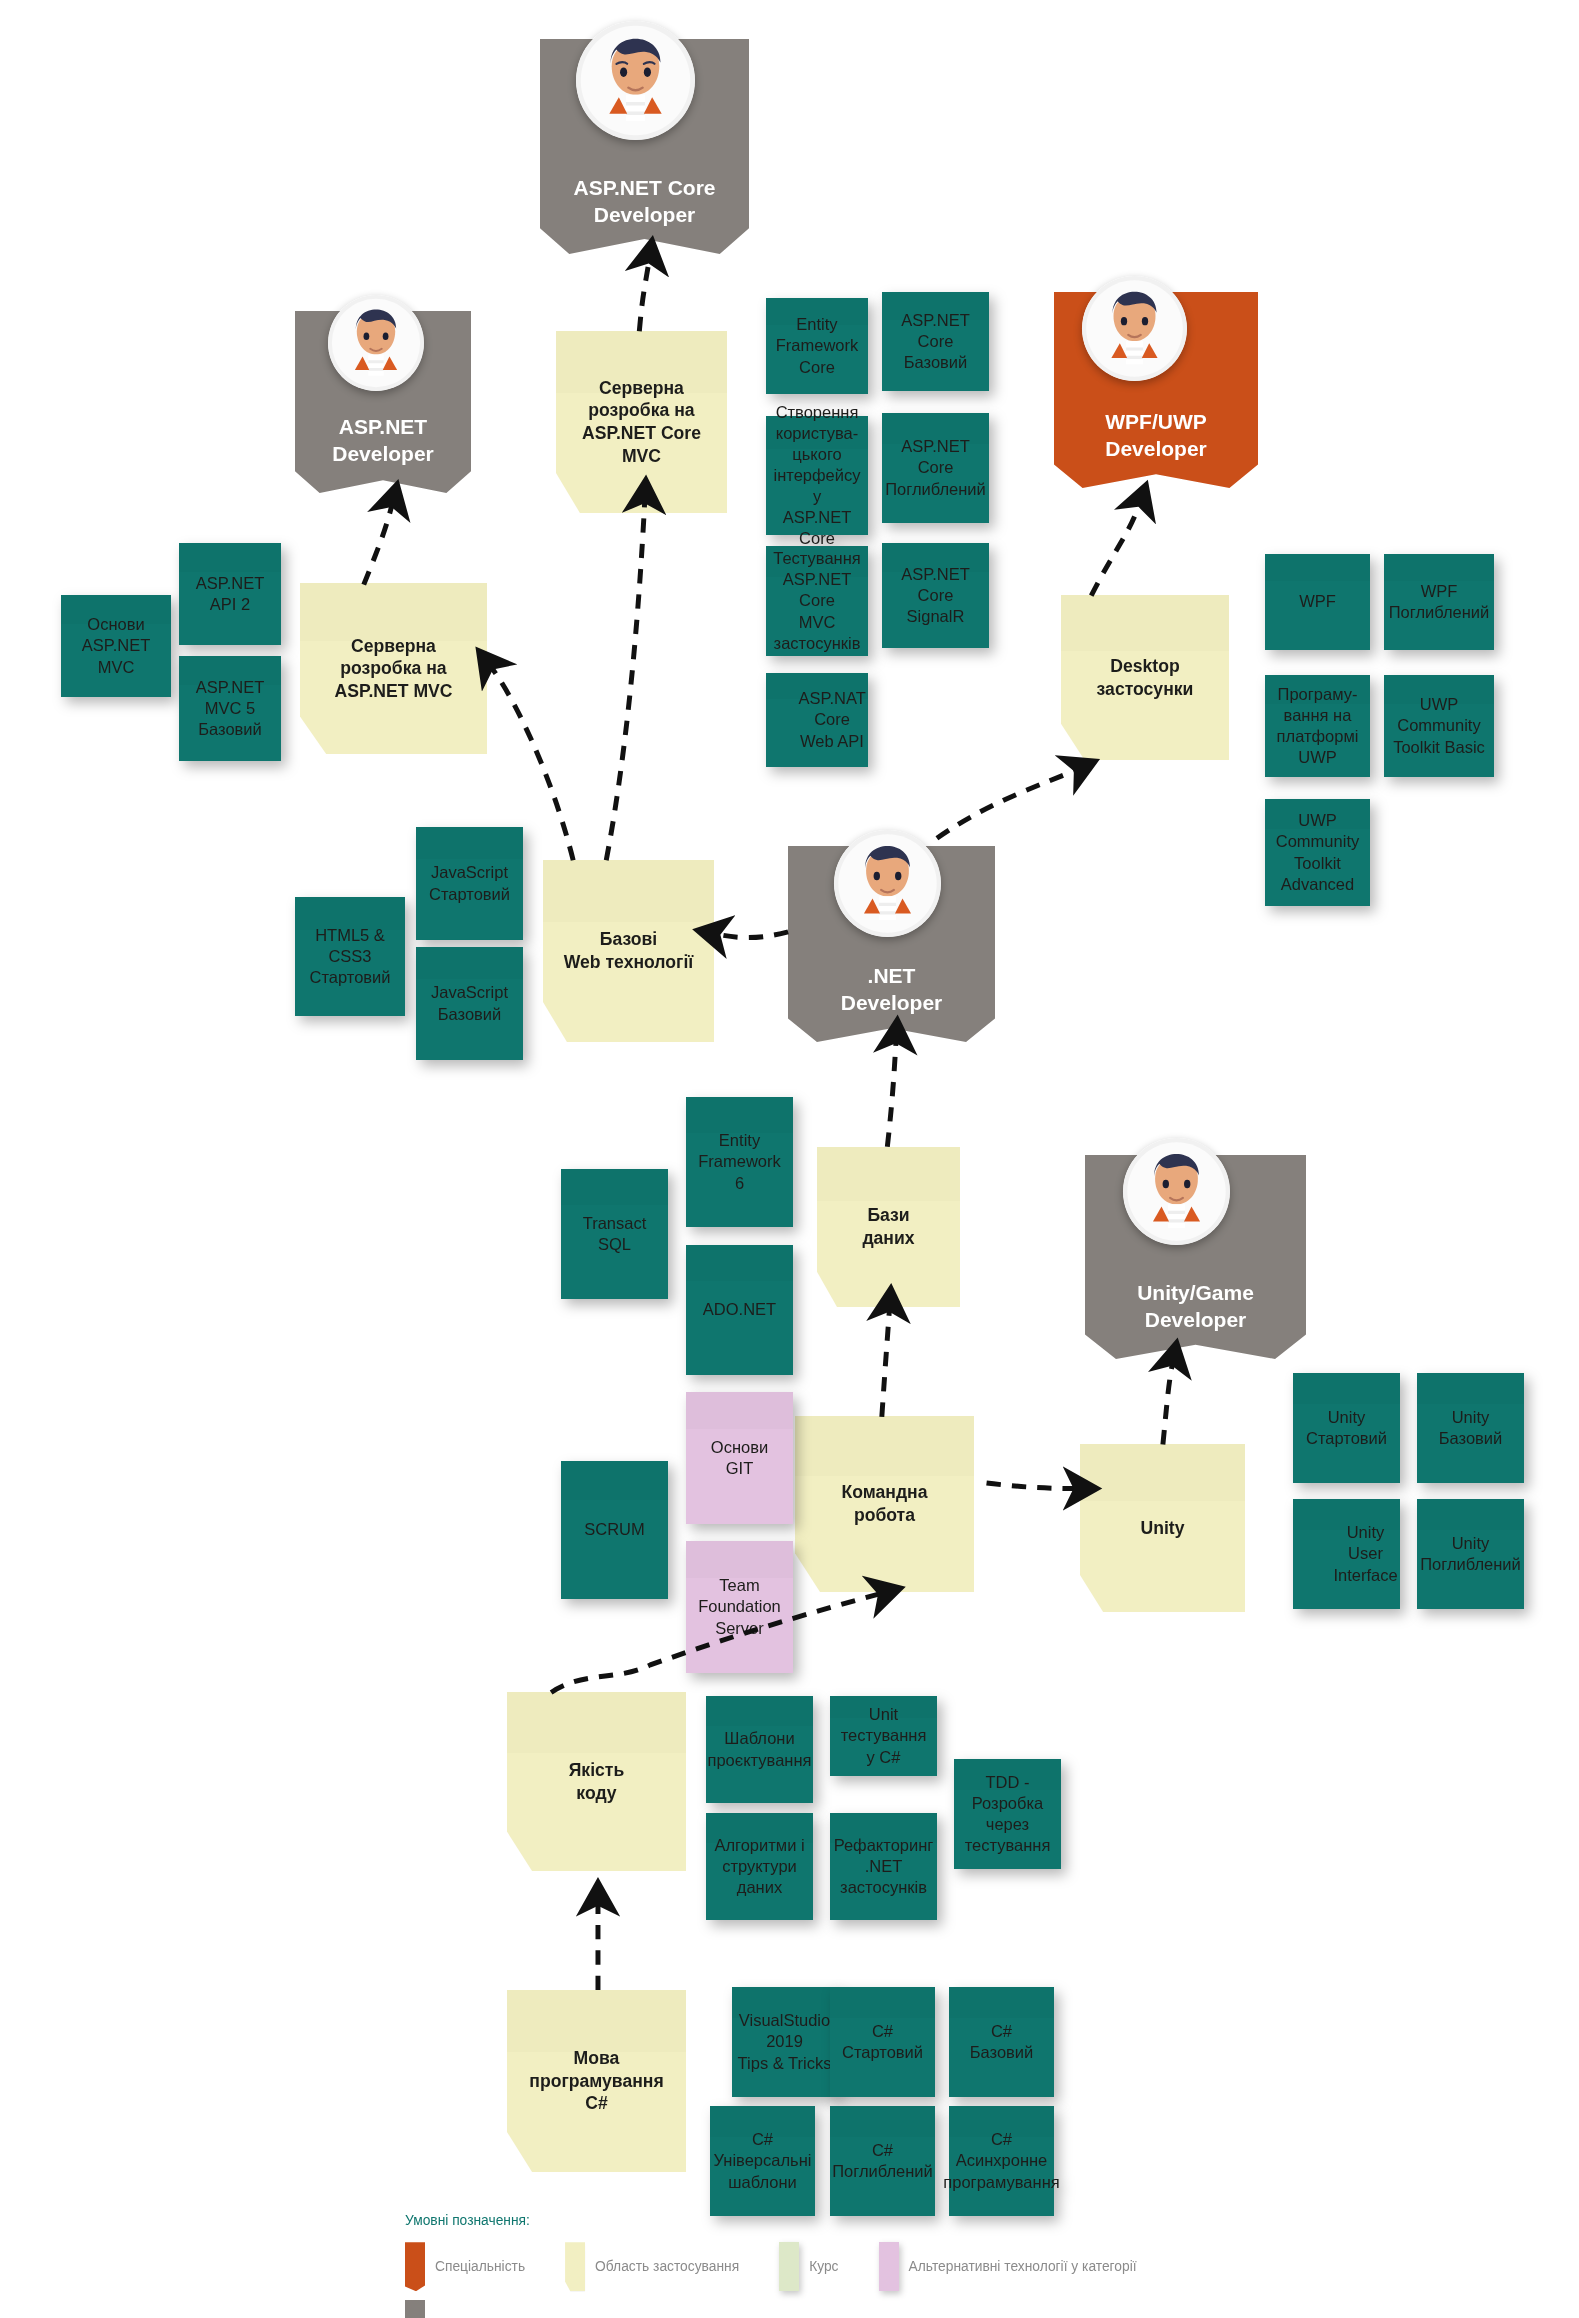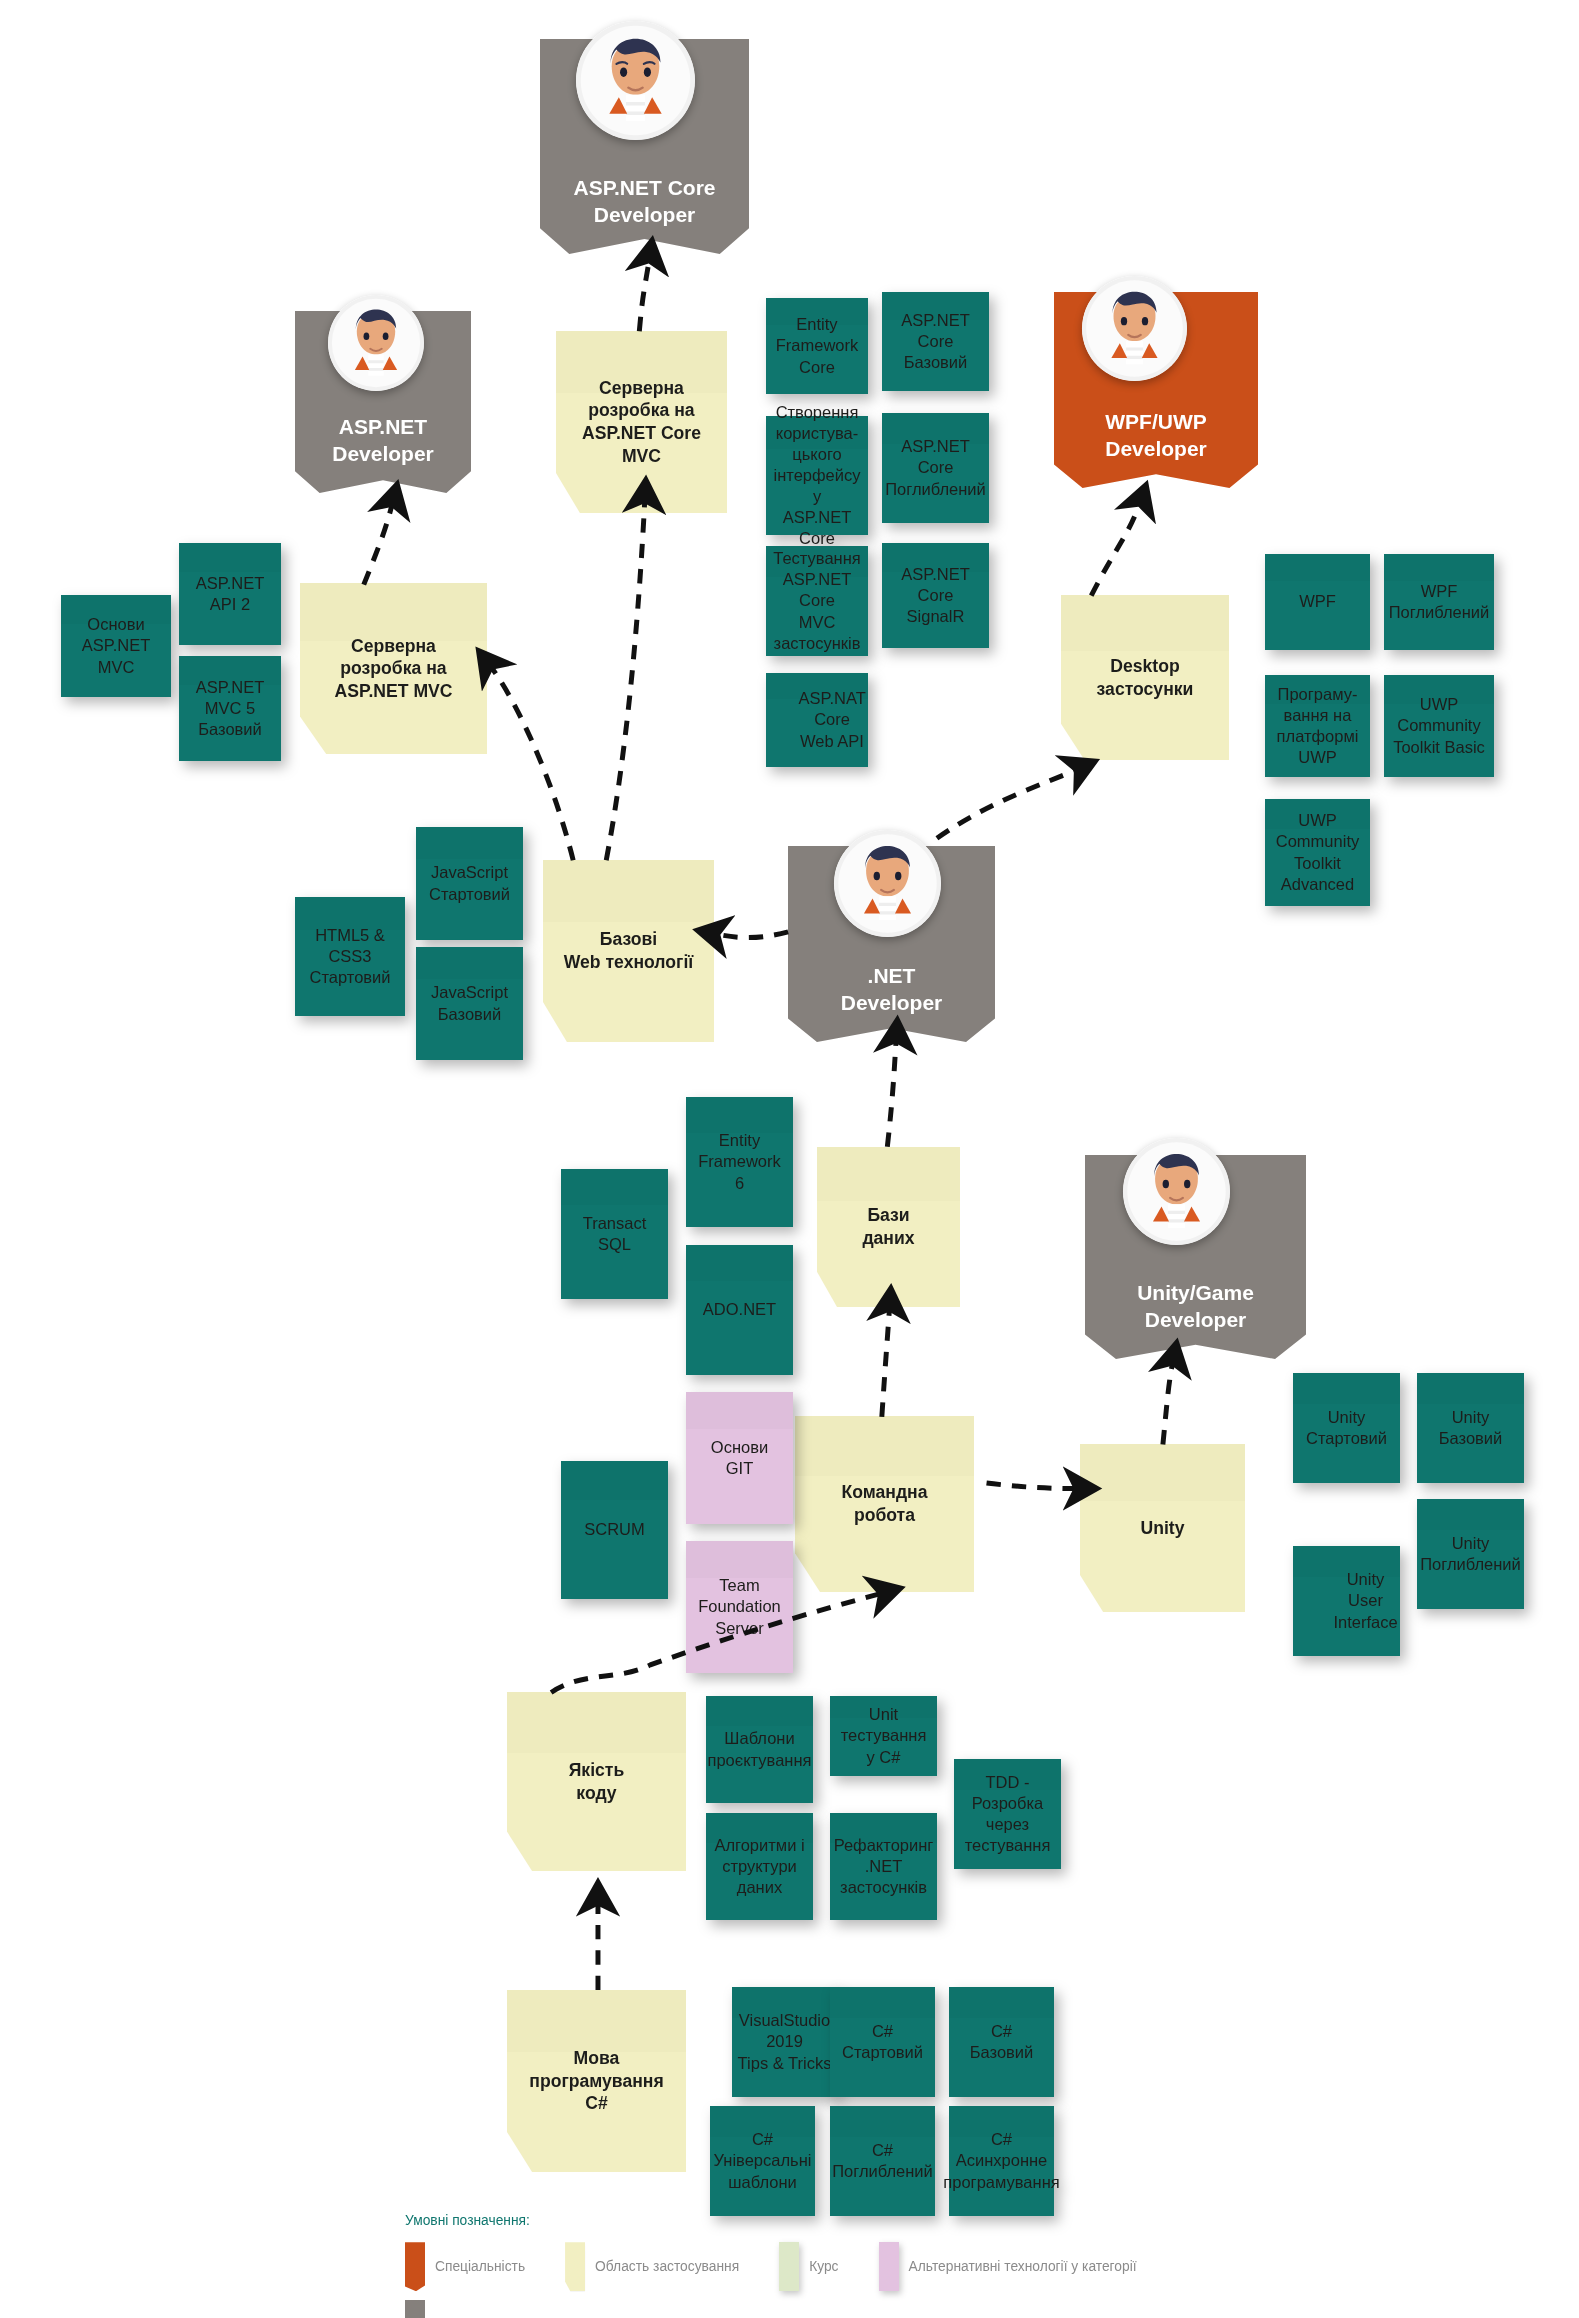--- a/index.html
+++ b/index.html
@@ -421,21 +421,21 @@
   </div>
 
   <div class="note course" style="left:1293px;top:1373px;width:107px;height:110px;">
     <div class="txt">Unity
 Стартовий</div>
   </div>
   <div class="note course" style="left:1417px;top:1373px;width:107px;height:110px;">
     <div class="txt">Unity
 Базовий</div>
   </div>
-  <div class="note course" style="left:1293px;top:1546px;width:107px;height:110px;padding-left:38px;">
+  <div class="note course" style="left:1293px;top:1499px;width:107px;height:110px;padding-left:38px;">
     <div class="txt">Unity User
 Interface</div>
   </div>
   <div class="note course" style="left:1417px;top:1499px;width:107px;height:110px;">
     <div class="txt">Unity
 Поглиблений</div>
   </div>
 
   <div class="note course" style="left:706px;top:1696px;width:107px;height:107px;">
     <div class="txt">Шаблони

